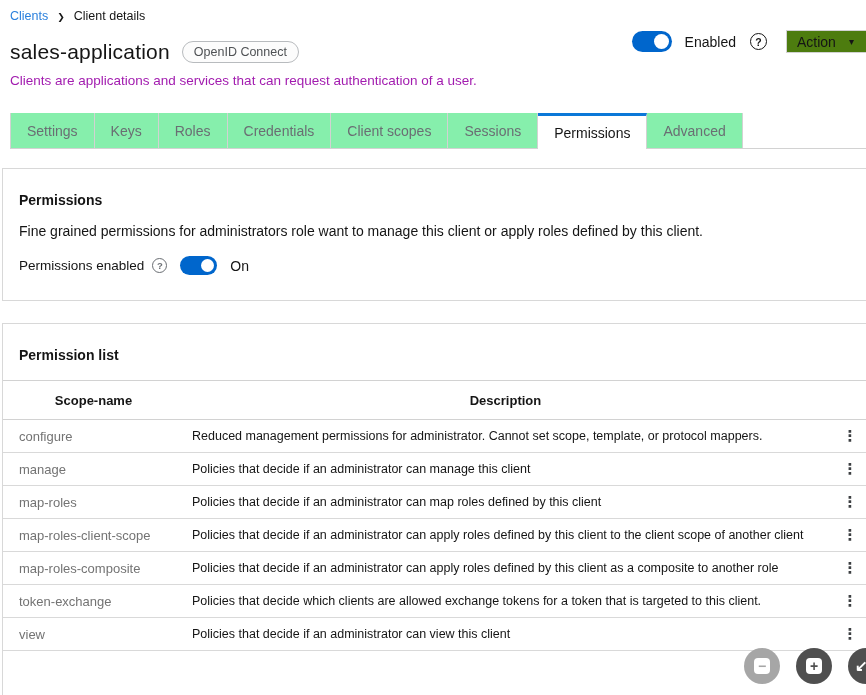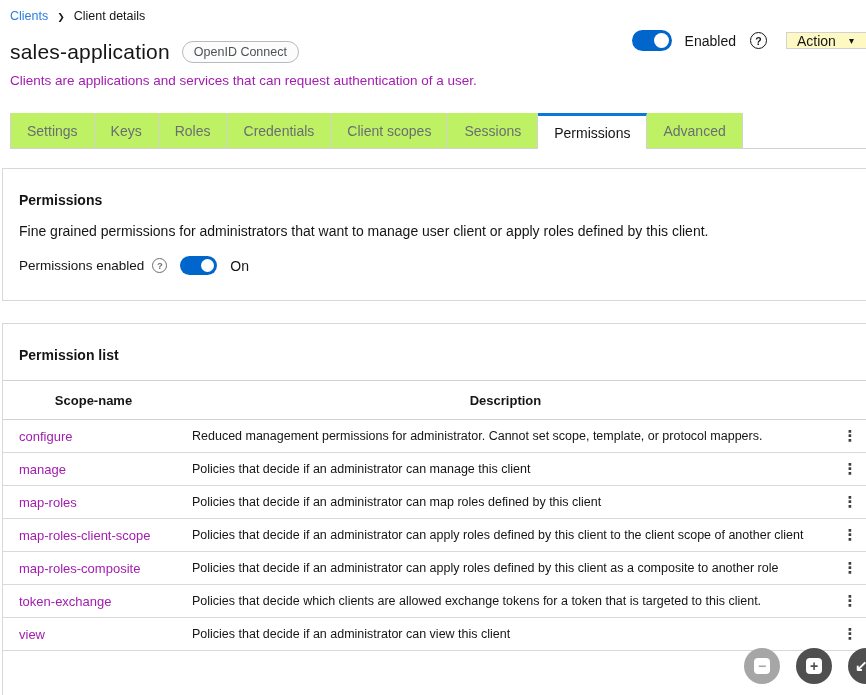--- a/index.html
+++ b/index.html
@@ -35,34 +35,34 @@
   .toggle .knob { position: absolute; top: 3px; right: 3px; background: #fff; border-radius: 50%; }
   .toggle.lg .knob { width: 15px; height: 15px; }
   .toggle.sm .knob { width: 13px; height: 13px; }
   .enabled-label { margin: 0 14px 0 13px; font-size: 14px; }
   .help-icon {
     width: 17px; height: 17px; border: 1.6px solid #151515; border-radius: 50%;
     display: inline-flex; align-items: center; justify-content: center;
     font-size: 10.5px; font-weight: 700; color: #151515; cursor: pointer; flex: 0 0 auto;
   }
   .action-dropdown {
-    margin-left: 19px; height: 17px; width: 80px;
+    margin-left: 19px; height: 23px; width: 80px;
     border: 1px solid #d2d2d2; border-right: none;
     display: flex; align-items: center; gap: 13px;
-    padding: 0 10px; font-size: 14px; cursor: pointer; background: #fef9c3;
+    padding: 0 10px; font-size: 14px; cursor: pointer; background: #4d7c0f;
   }
   .caret { font-size: 10px; color: #151515; }
 
   .page-subtitle { margin: 7px 0 0 10px; font-size: 13.5px; color: #a21caf; }
 
   
   .tabs { display: flex; margin: 25px 0 0 10px; height: 36px; border-bottom: 1px solid #d2d2d2; }
   .tab {
     height: 35px; display: flex; align-items: center;
-    padding: 0 16px; background: #bef264; color: #6a6e73;
+    padding: 0 16px; background: #86efac; color: #6a6e73;
     font-size: 14px; border-right: 1px solid #d2d2d2; cursor: pointer; white-space: nowrap;
   }
   .tab:first-child { border-left: 1px solid #d2d2d2; }
   .tab.active {
     background: #fff; color: #151515;
     border-top: 3px solid #0b78d8;
     height: 36px; margin-bottom: -1px; z-index: 1;
   }
 
   
@@ -82,21 +82,21 @@
 
   
   table.perm-table { width: 100%; border-collapse: collapse; margin-top: 17px; border-top: 1px solid #d2d2d2; table-layout: fixed; }
   .perm-table th {
     text-align: center; font-size: 13px; font-weight: 700;
     padding: 12px 8px 11px 16px; border-bottom: 1px solid #d2d2d2;
   }
   .perm-table col.c-scope { width: 173px; }
   .perm-table col.c-kebab { width: 46px; }
   .perm-table td { border-bottom: 1px solid #d9d9d9; padding: 8px 8px 8px 16px; font-size: 12.5px; vertical-align: middle; }
-  .perm-table a.scope-link { color: #a21caf; text-decoration: none; font-size: 13px; cursor: pointer; }
+  .perm-table a.scope-link { color: #737373; text-decoration: none; font-size: 13px; cursor: pointer; }
   .kebab-cell { text-align: center; padding: 8px 4px !important; }
   .kebab {
     font-size: 15px; font-weight: 700; color: #3c3f42; cursor: pointer;
     letter-spacing: 0; line-height: 1; display: inline-block;
   }
 
   
   .fab {
     position: absolute; width: 36px; height: 36px; border-radius: 50%;
     display: flex; align-items: center; justify-content: center;
@@ -157,21 +157,21 @@
     <div class="tab">Sessions</div>
 
     <div class="tab active">Permissions</div>
 
     <div class="tab">Advanced</div>
 
 </div>
 
 <section class="card card1">
   <h2 class="card-title">Permissions</h2>
-  <p class="card-desc">Fine grained permissions for administrators that want to manage user client or apply roles defined by this client.</p>
+  <p class="card-desc">Fine grained permissions for administrators role want to manage this client or apply roles defined by this client.</p>
   <div class="perm-toggle-row">
     <span class="bold-label">Permissions enabled</span>
     <span class="help-icon gray">?</span>
     <div class="toggle sm">
         <span class="knob"></span>
       </div>
     <span class="on-label">On</span>
   </div>
 </section>
 

